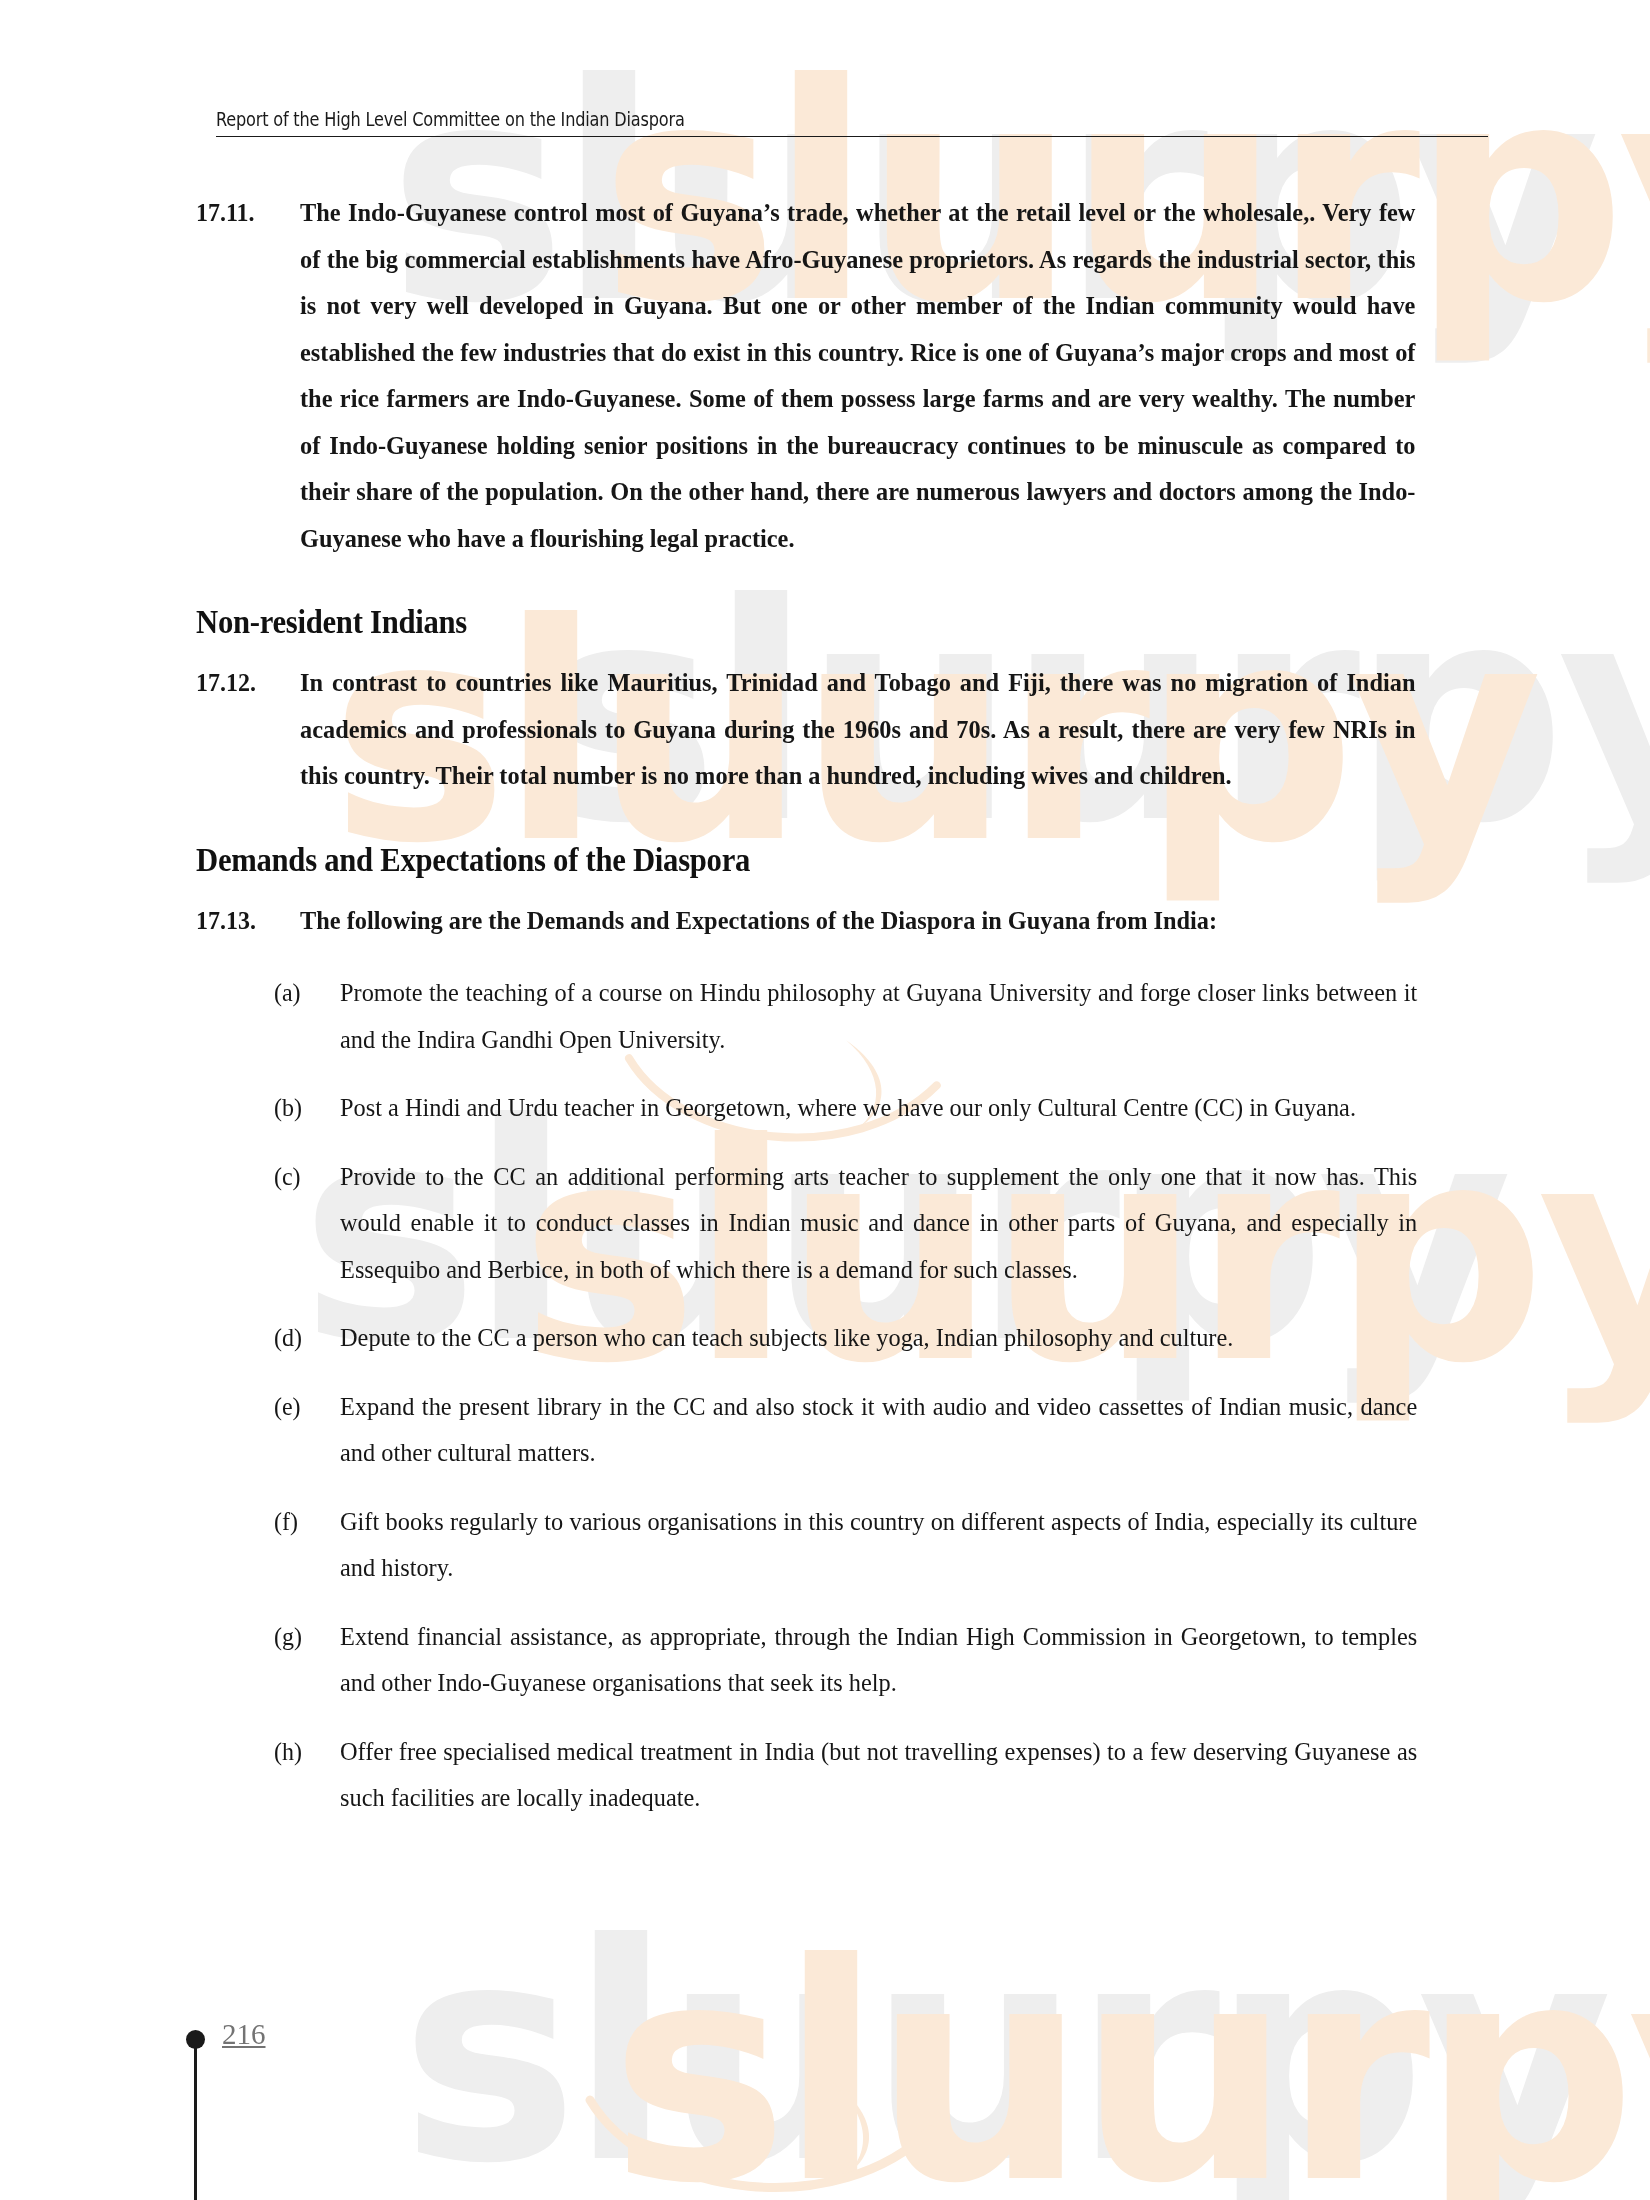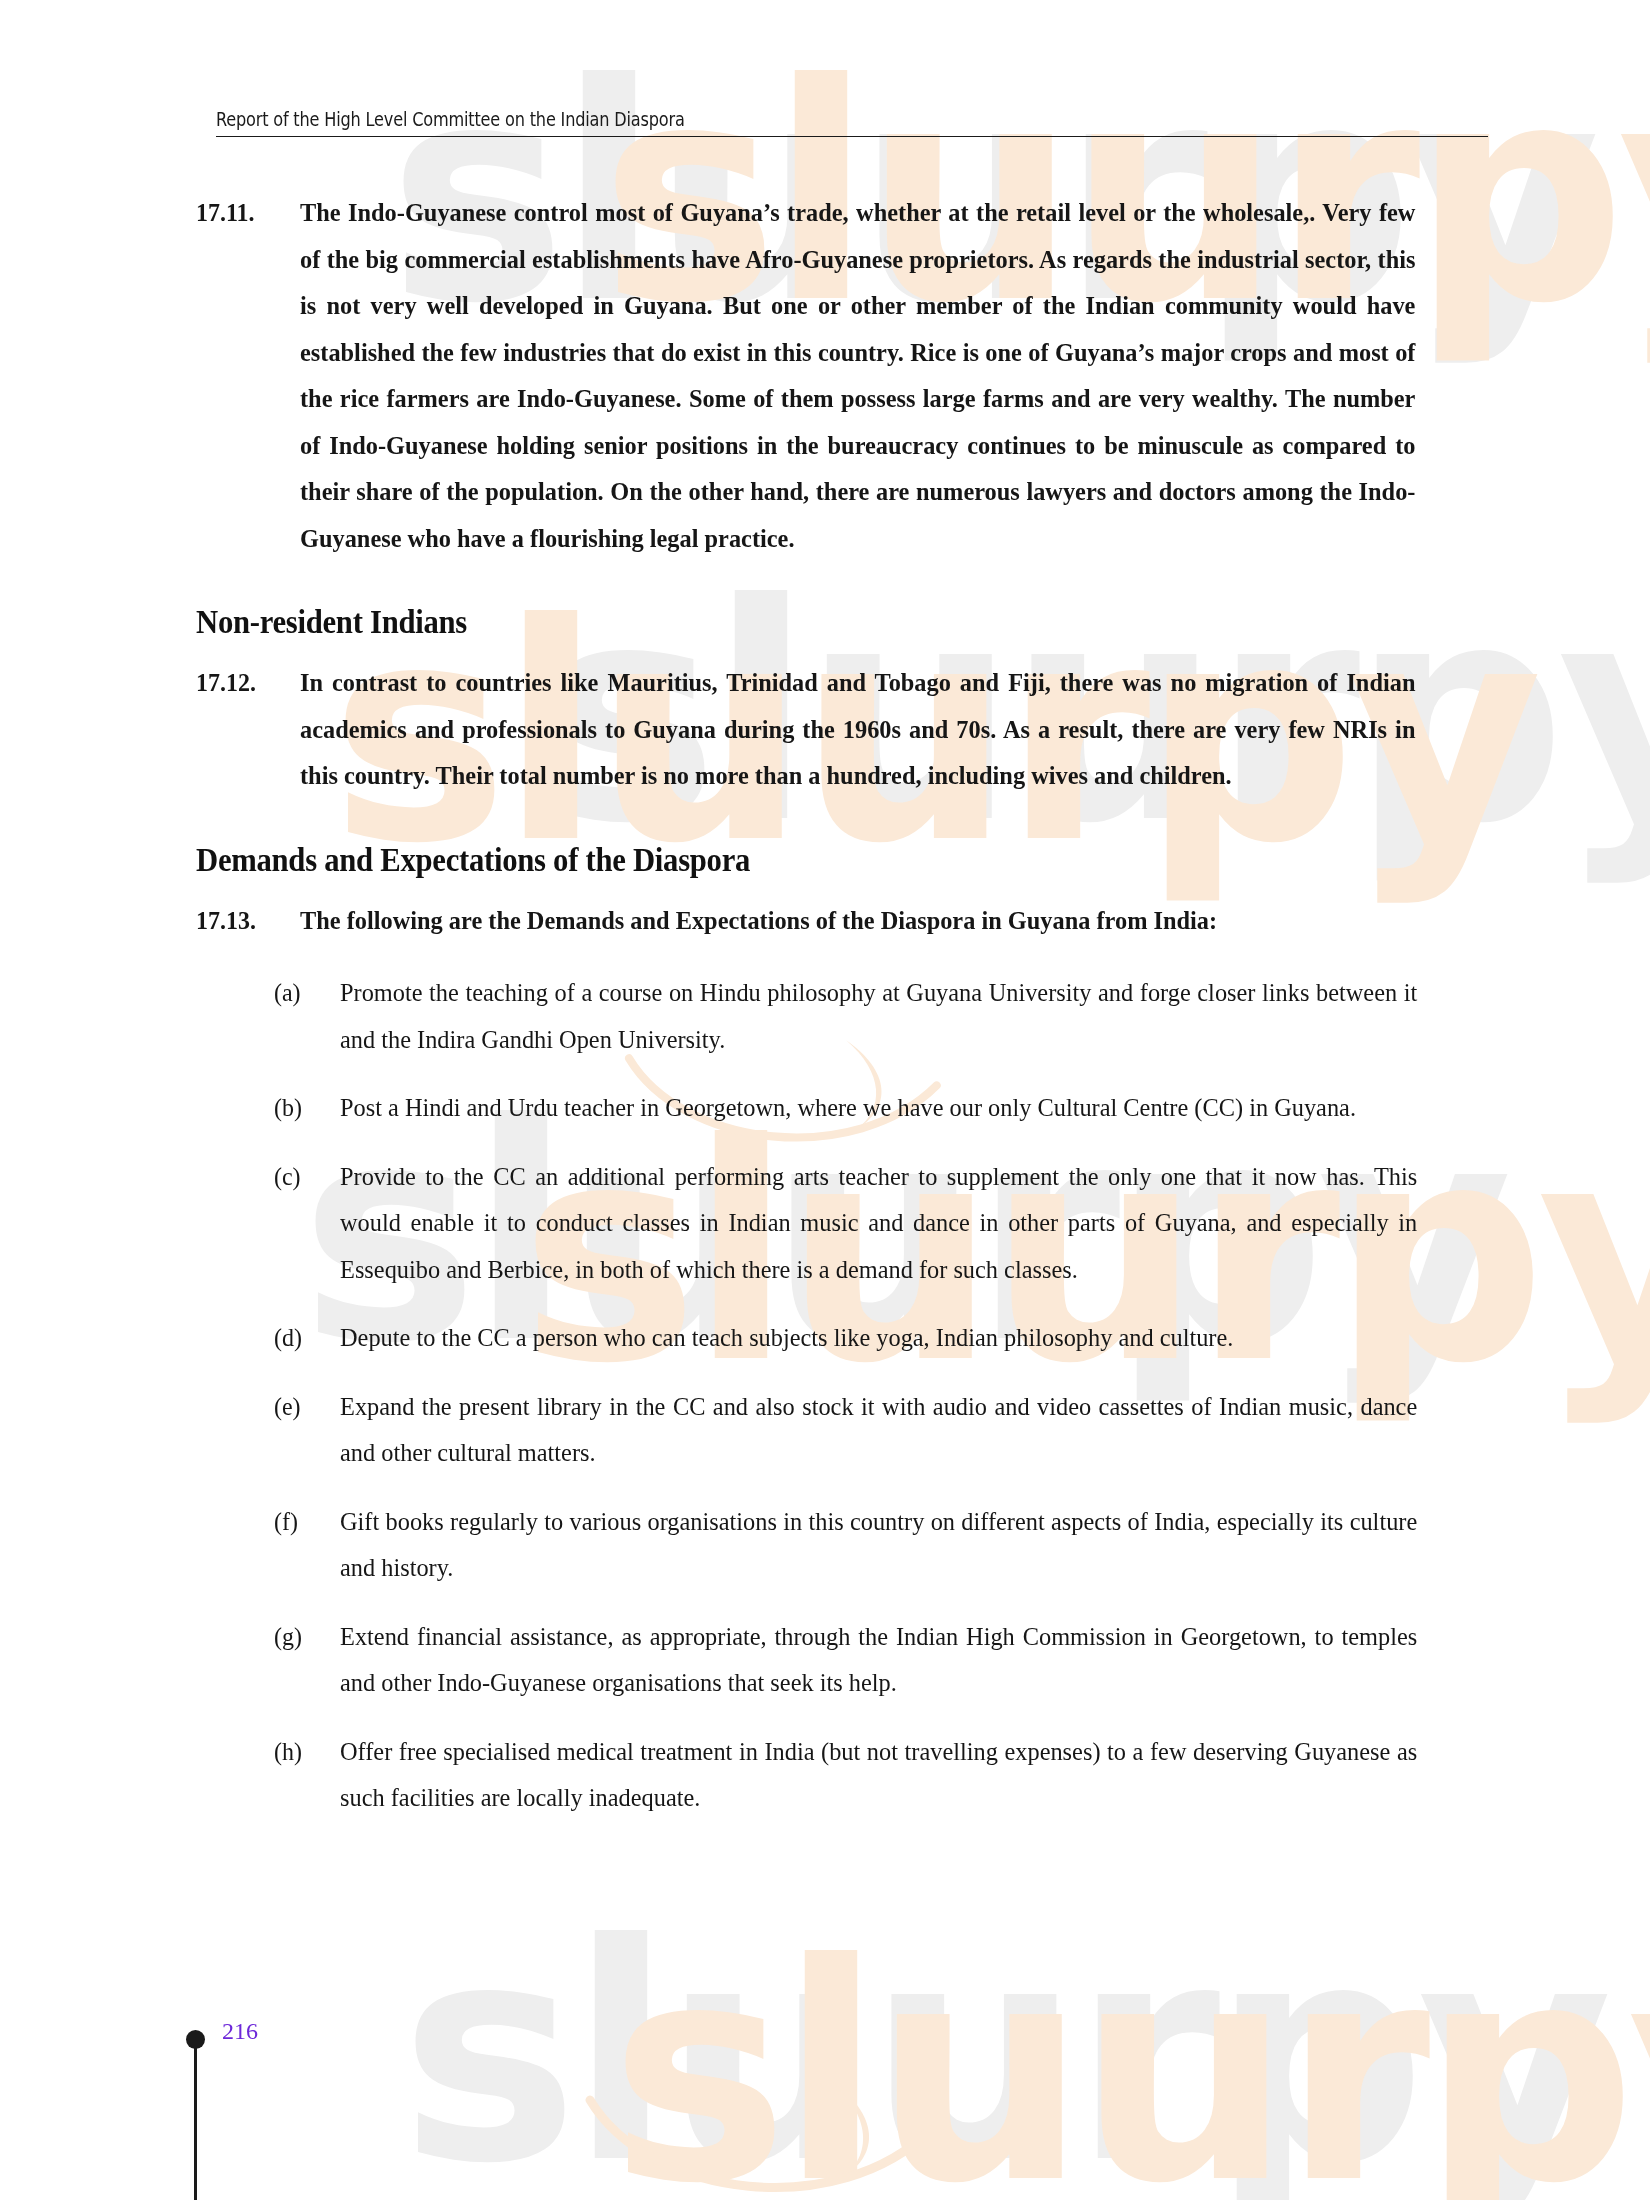--- a/index.html
+++ b/index.html
@@ -178,23 +178,24 @@
     left: 8px;
     top: 14px;
     width: 2.6px;
     height: 170px;
     background: #1a1a1a;
   }
   #page-number {
     position: absolute;
     left: 36px;
     top: -12px;
-    font-size: 24px;
-    color: #6d28d9;
+    font-size: 29px;
+    color: #737373;
     font-family: "Liberation Serif", "DejaVu Serif", serif;
+    text-decoration: underline;
   }
 </style>
 </head>
 <body>
 
 <div id="watermark-layer">
   <div class="wm wm-1 wm-gray">sluurpy</div>
   <div class="wm wm-1 wm-peach" style="left:600px; top:20px;">sluurpy</div>
   <div class="wm wm-2 wm-gray">sluurpy</div>
   <div class="wm wm-2 wm-peach" style="left:330px; top:560px;">sluurpy</div>

